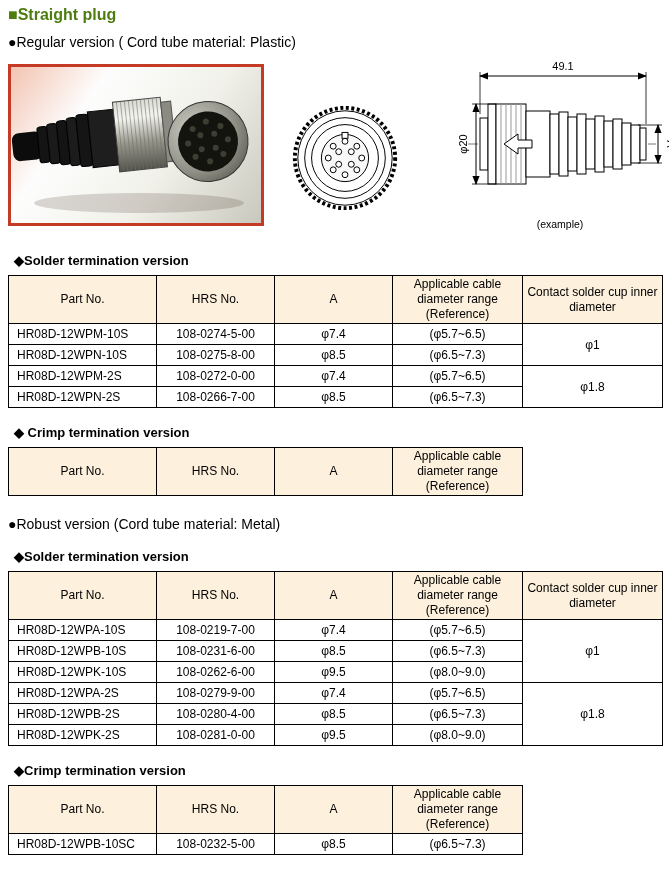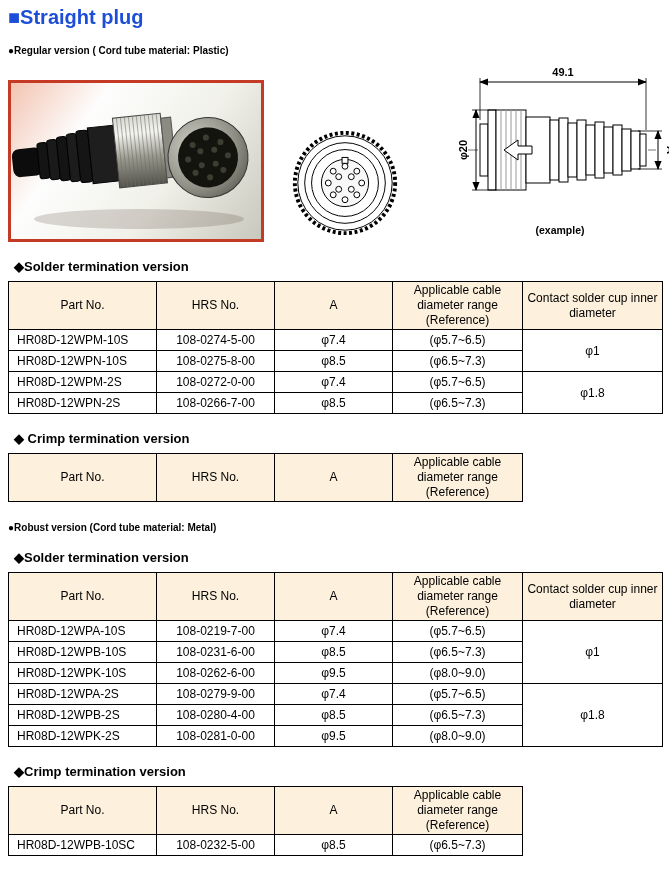--- a/index.html
+++ b/index.html
@@ -3,24 +3,24 @@
 <meta charset="utf-8">
 <style>
   * { box-sizing: border-box; }
   html, body { margin: 0; padding: 0; }
   body {
     width: 669px; height: 895px; overflow: hidden;
     background: #ffffff; color: #000;
     font-family: "Liberation Sans", sans-serif;
     padding: 4px 8px 0 8px;
   }
-  .title { color: #1d4ed8; font-size: 20px; font-weight: bold; margin: 2px 0 8px 0; }
-  .section-heading { font-size: 10px; font-weight: bold; margin: 16px 0 4px 0; }
+  .title { color: #4d7c0f; font-size: 16px; font-weight: bold; margin: 2px 0 8px 0; }
+  .section-heading { font-size: 14px; font-weight: normal; margin: 10px 0 4px 0; }
   .sub-heading { font-size: 13px; font-weight: bold; margin: 17px 0 7px 6px; }
-  .figure-row { display: flex; align-items: flex-end; margin: 4px 0 2px 0; font-weight: bold; }
+  .figure-row { display: flex; align-items: center; margin: 4px 0 2px 0; }
   .photo {
     width: 256px; height: 162px; flex: 0 0 auto;
     border: 3px solid #c53a24;
     background: linear-gradient(125deg, #f3c4b2 0%, #fdfdfd 28%, #f1f1ea 62%, #c8c8bd 100%);
   }
   .front-view { margin: 26px 0 0 22px; flex: 0 0 auto; }
   .side-view { margin: 2px 0 0 6px; flex: 0 0 auto; }
 
   table { border-collapse: collapse; font-size: 12px; table-layout: fixed; }
   th, td { border: 1px solid #000; padding: 1px 4px; }

